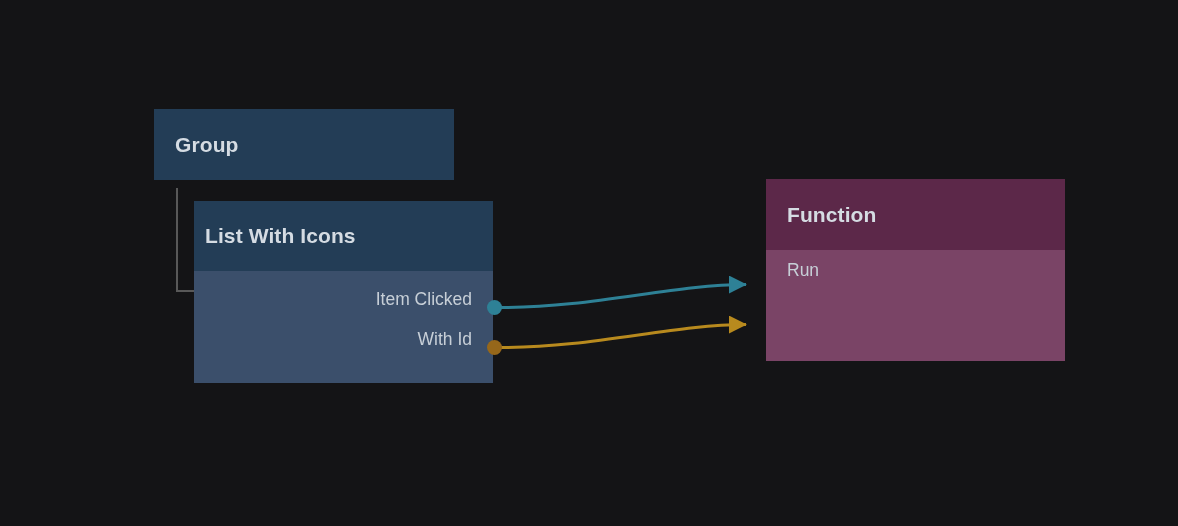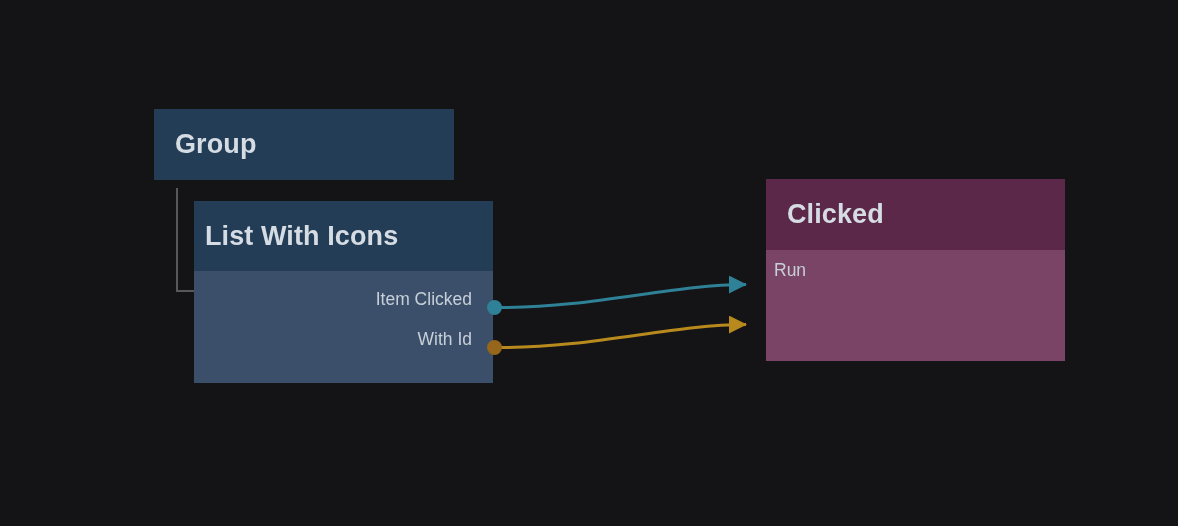--- a/index.html
+++ b/index.html
@@ -26,21 +26,21 @@
   }
   .node {
     position: absolute;
     box-sizing: border-box;
   }
   .node-header {
     box-sizing: border-box;
     display: flex;
     align-items: center;
     color: #d5dce3;
-    font-size: 27px;
+    font-size: 21px;
     font-weight: 700;
     letter-spacing: 0.1px;
   }
   .node-body {
     box-sizing: border-box;
     position: relative;
   }
   .port-row {
     display: flex;
     align-items: center;
@@ -109,21 +109,21 @@
   #function-node .node-header {
     width: 100%;
     height: 71px;
     background: #5c2849;
     padding-left: 21px;
   }
   #function-node .node-body {
     width: 100%;
     height: 111px;
     background: #7a4466;
-    padding: 0 0 0 8px;
+    padding: 0 0 0 21px;
   }
   #function-node .port-row {
     height: 40px;
   }
   .port-dot {
     position: absolute;
     width: 15px;
     height: 15px;
     border-radius: 50%;
   }
@@ -176,21 +176,21 @@
         <span>With Id</span>
       </div>
     </div>
   </div>
 
   <div class="port-dot" id="dot-item-clicked"></div>
   <div class="port-dot" id="dot-item-id"></div>
 
   <div class="node" id="function-node">
     <div class="node-header">
-      <span>Clicked</span>
+      <span>Function</span>
     </div>
     <div class="node-body">
       <div class="port-row input">
         <span>Run</span>
       </div>
     </div>
   </div>
 
 </div>
 

